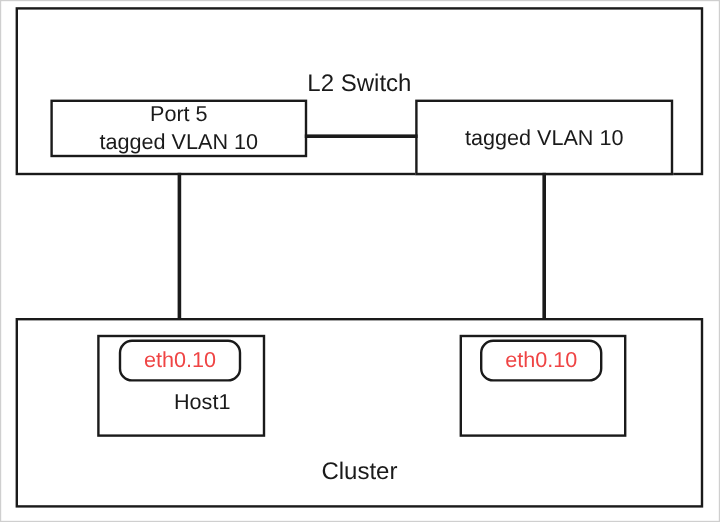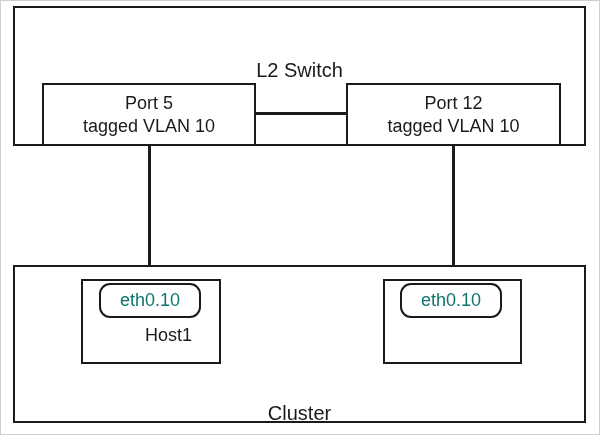--- a/index.html
+++ b/index.html
@@ -74,29 +74,29 @@
     width: 573px; height: 158px;
   }
 
   #switch-title {
     left: 13px; top: 11px;
     width: 573px;
     font-size: 20px;
     margin-top: 48px;
   }
   #cluster-title {
-    left: 13px; top: 402px;
+    left: 13px; top: 382px;
     width: 573px;
     font-size: 20px;
   }
 
   
   #port-left-box {
     left: 42px;  top: 83px;
-    width: 214px; height: 63px;
+    width: 214px; height: 48px;
   }
   #port-right-box {
     left: 346px; top: 83px;
     width: 215px; height: 63px;
   }
   .port-text {
     position: absolute;
     left: 0; right: 0;
     top: 50%;
     transform: translateY(-50%);
@@ -130,21 +130,21 @@
     width: 140px; height: 85px;
   }
   #host-right-box {
     left: 383px; top: 279px;
     width: 139px; height: 85px;
   }
   .nic-pill {
     top: 2px;
     height: 35px;
     font-size: 18px;
-    color: #0f766e;
+    color: #ef4444;
   }
   #nic-left  { left: 16px; width: 102px; }
   #nic-right { left: 15px; width: 102px; }
 
   .host-name {
     position: absolute;
     left: 0; right: 0;
     top: 44px;
     text-align: center;
     font-size: 18px;
@@ -163,21 +163,20 @@
 
   <div class="inner-box" id="port-left-box">
     <div class="port-text">
       <span>Port 5</span>
       <span>tagged VLAN 10</span>
     </div>
   </div>
 
   <div class="inner-box" id="port-right-box">
     <div class="port-text">
-      <span>Port 12</span>
       <span>tagged VLAN 10</span>
     </div>
   </div>
 
   <div id="port-link-line"></div>
 
   <div class="uplink" id="uplink-left"></div>
   <div class="uplink" id="uplink-right"></div>
 
   <div class="box" id="cluster-box"></div>

